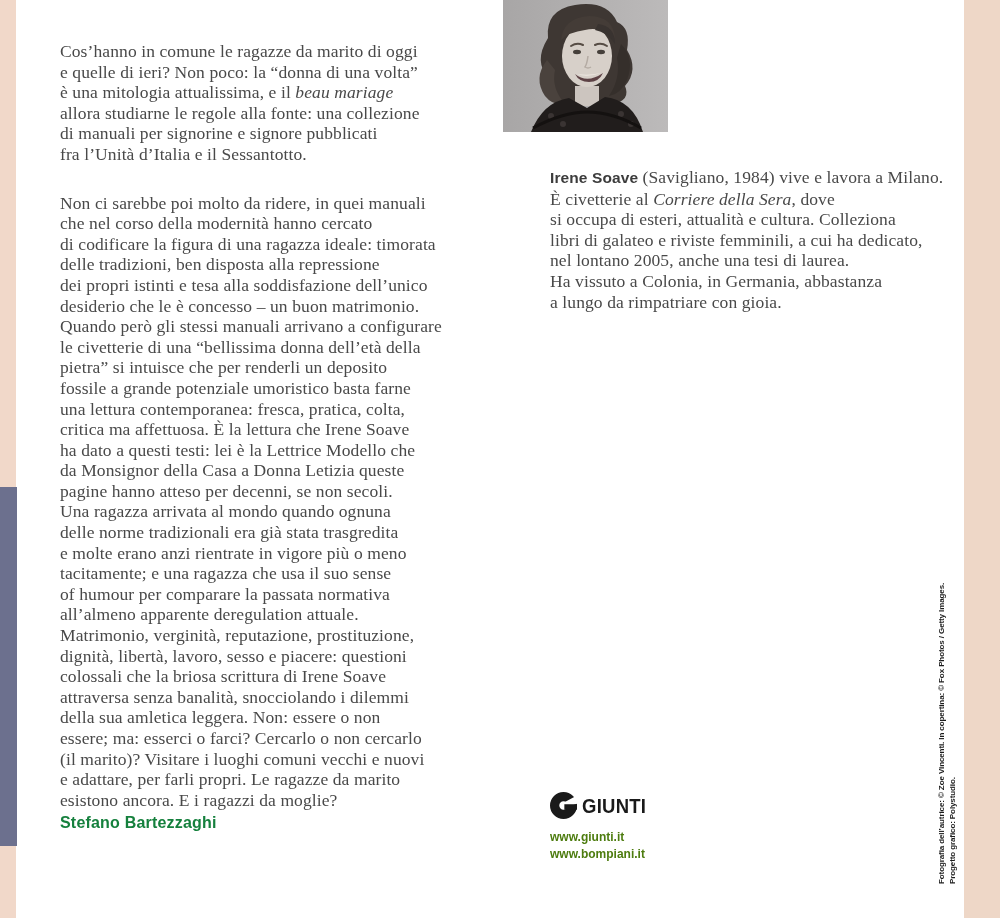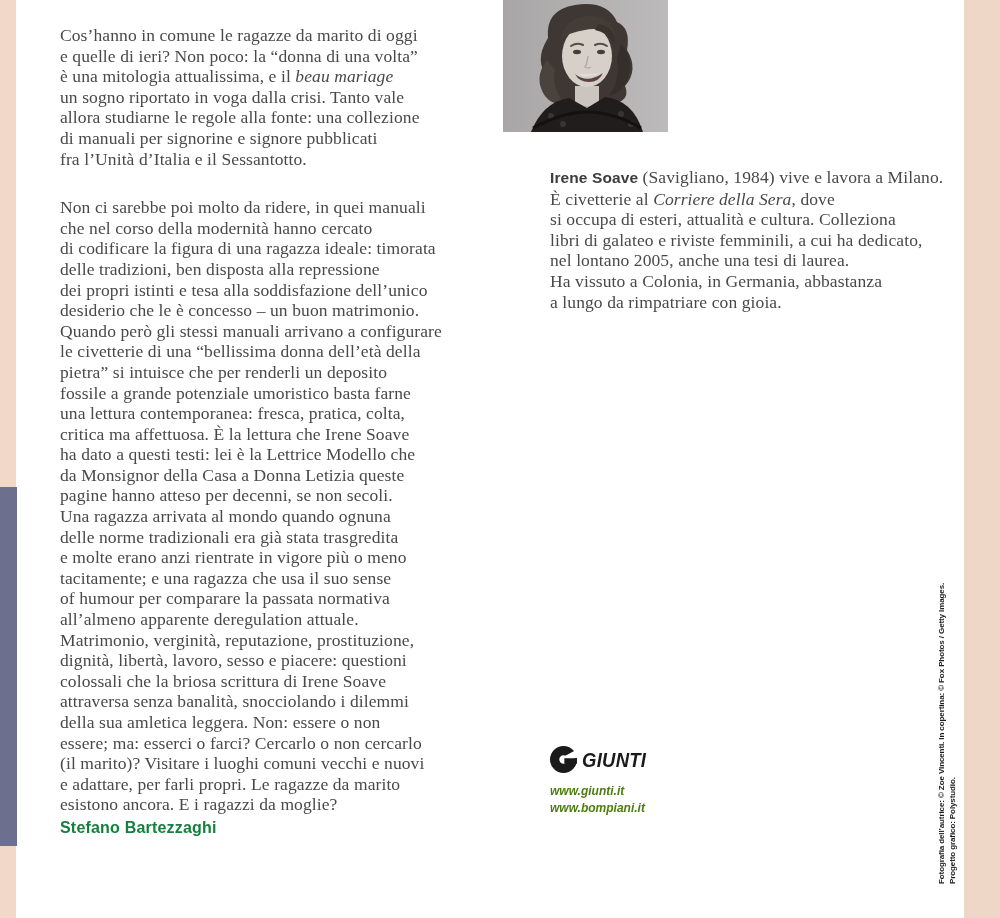--- a/index.html
+++ b/index.html
@@ -7,21 +7,21 @@
     width: 1000px; height: 918px; position: relative;
     background: #ffffff; overflow: hidden;
     font-family: "Liberation Serif", serif;
   }
   .strip { position: absolute; }
   .strip-pink-left  { left: 0; top: 0; width: 16px; height: 918px; background: #f1d8c9; }
   .strip-slate-left { left: 0; top: 487px; width: 17px; height: 359px; background: #6c708e; }
   .strip-pink-right { left: 964px; top: 0; width: 36px; height: 918px; background: #eed7c7; }
 
   .blurb {
-    position: absolute; left: 60px; top: 25px; width: 412px;
+    position: absolute; left: 60px; top: 41px; width: 412px;
     font-size: 17.5px; line-height: 20.6px; color: #494949; letter-spacing: 0.1px;
   }
   .para + .para { margin-top: 28px; }
   .it { font-style: italic; }
   .bd {
     font-family: "Liberation Sans", sans-serif; font-weight: 700;
     font-size: 15.5px; color: #3c3c3c; text-align: center;
   }
   .signature {
     font-family: "Liberation Sans", sans-serif; font-weight: 700;
@@ -32,21 +32,21 @@
     position: absolute; left: 503px; top: 0; width: 165px; height: 132px;
     background: #b2b0b0; overflow: hidden;
   }
   .photo svg { display: block; }
 
   .bio {
     position: absolute; left: 550px; top: 167px; width: 420px;
     font-size: 17.5px; line-height: 20.6px; color: #494949; letter-spacing: 0.1px;
   }
 
-  .publisher { position: absolute; left: 550px; top: 746px; color: #1a1a1a; font-style: italic; }
+  .publisher { position: absolute; left: 550px; top: 792px; color: #1a1a1a; }
   .logo-row { display: flex; align-items: center; gap: 5px; }
   .logo-text {
     font-family: "Liberation Sans", sans-serif; font-weight: 700;
     font-size: 21px; letter-spacing: 0.3px; color: #1a1a1a;
     transform: scaleX(0.88); transform-origin: left center;
   }
   .urls {
     margin-top: 10px; font-family: "Liberation Sans", sans-serif;
     font-weight: 700; font-size: 12px; line-height: 17px; color: #4d7c0f;
   }
@@ -66,21 +66,20 @@
 
   <div class="strip strip-pink-left"></div>
   <div class="strip strip-slate-left"></div>
   <div class="strip strip-pink-right"></div>
 
   <div class="blurb">
     <div class="para">
         <div><span>Cos’hanno in comune le ragazze da marito di oggi</span></div>
         <div><span>e quelle di ieri? Non poco: la “donna di una volta”</span></div>
         <div><span>è una mitologia attualissima, e il </span><span class="it">beau mariage</span></div>
-        <div><span>un sogno riportato in voga dalla crisi. Tanto vale</span></div>
         <div><span>allora studiarne le regole alla fonte: una collezione</span></div>
         <div><span>di manuali per signorine e signore pubblicati</span></div>
         <div><span>fra l’Unità d’Italia e il Sessantotto.</span></div>
       </div>
     <div class="para">
         <div><span>Non ci sarebbe poi molto da ridere, in quei manuali</span></div>
         <div><span>che nel corso della modernità hanno cercato</span></div>
         <div><span>di codificare la figura di una ragazza ideale: timorata</span></div>
         <div><span>delle tradizioni, ben disposta alla repressione</span></div>
         <div><span>dei propri istinti e tesa alla soddisfazione dell’unico</span></div>

